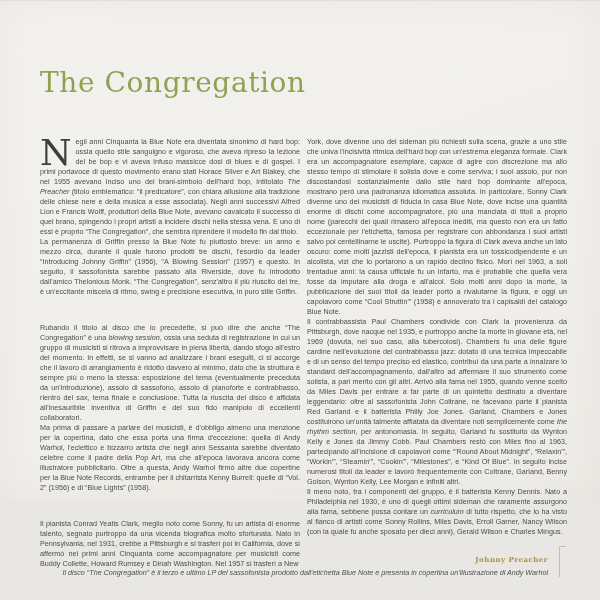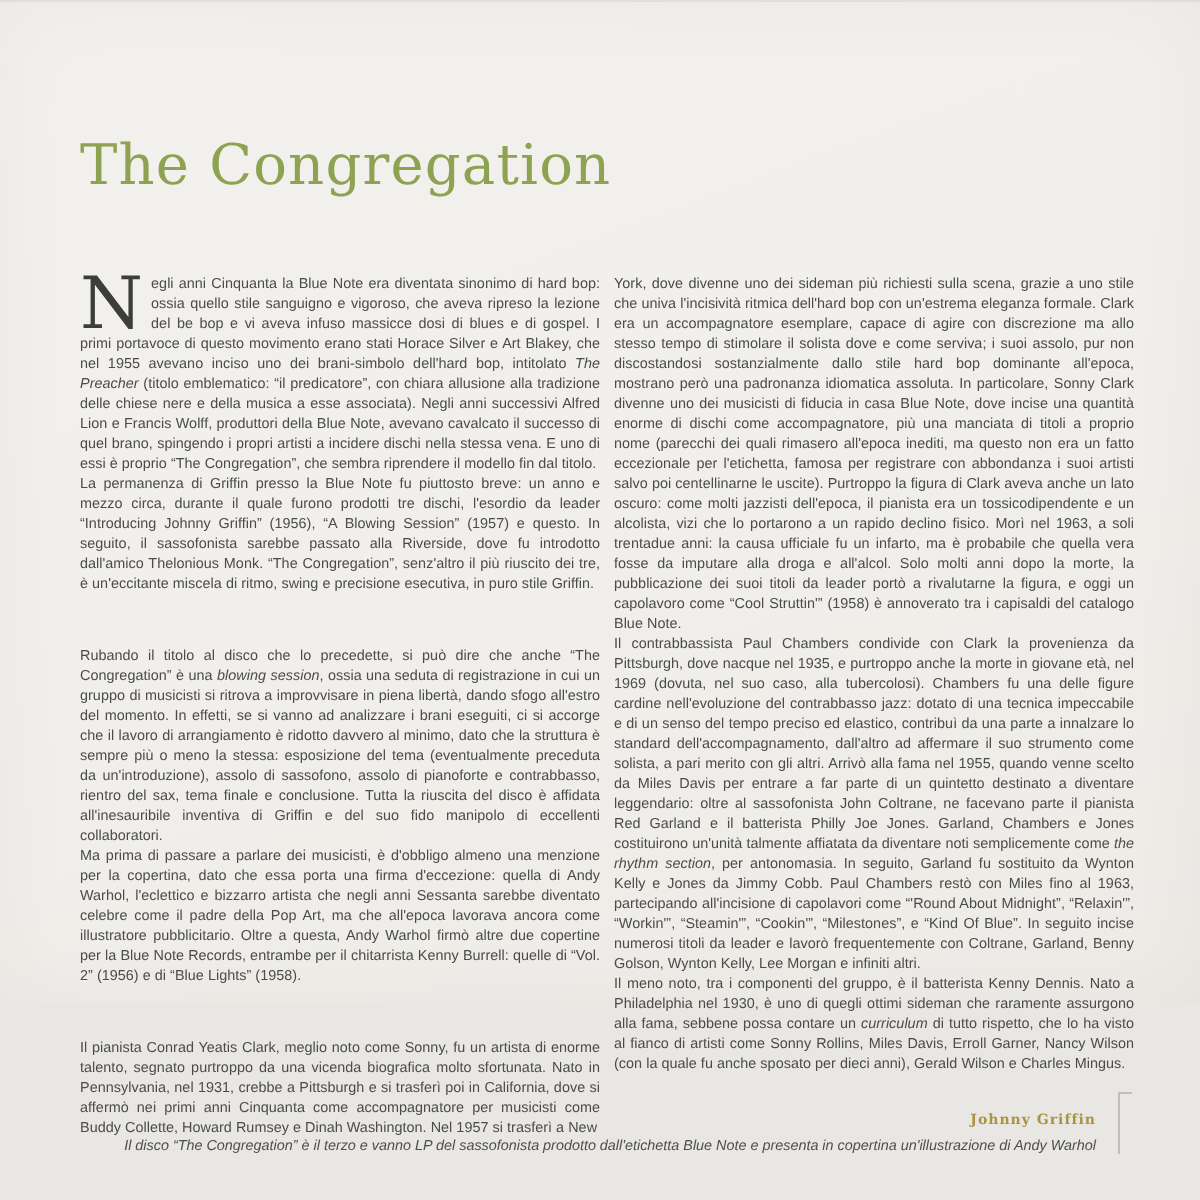--- a/index.html
+++ b/index.html
@@ -84,16 +84,16 @@
         <p class="para">Ma prima di passare a parlare dei musicisti, è d'obbligo almeno una menzione per la copertina, dato che essa porta una firma d'eccezione: quella di Andy Warhol, l'eclettico e bizzarro artista che negli anni Sessanta sarebbe diventato celebre come il padre della Pop Art, ma che all'epoca lavorava ancora come illustratore pubblicitario. Oltre a questa, Andy Warhol firmò altre due copertine per la Blue Note Records, entrambe per il chitarrista Kenny Burrell: quelle di “Vol. 2” (1956) e di “Blue Lights” (1958).</p>
         <p class="para gap">Il pianista Conrad Yeatis Clark, meglio noto come Sonny, fu un artista di enorme talento, segnato purtroppo da una vicenda biografica molto sfortunata. Nato in Pennsylvania, nel 1931, crebbe a Pittsburgh e si trasferì poi in California, dove si affermò nei primi anni Cinquanta come accompagnatore per musicisti come Buddy Collette, Howard Rumsey e Dinah Washington. Nel 1957 si trasferì a New</p>
       </div>
     <div class="col">
         <p class="para">York, dove divenne uno dei sideman più richiesti sulla scena, grazie a uno stile che univa l'incisività ritmica dell'hard bop con un'estrema eleganza formale. Clark era un accompagnatore esemplare, capace di agire con discrezione ma allo stesso tempo di stimolare il solista dove e come serviva; i suoi assolo, pur non discostandosi sostanzialmente dallo stile hard bop dominante all'epoca, mostrano però una padronanza idiomatica assoluta. In particolare, Sonny Clark divenne uno dei musicisti di fiducia in casa Blue Note, dove incise una quantità enorme di dischi come accompagnatore, più una manciata di titoli a proprio nome (parecchi dei quali rimasero all'epoca inediti, ma questo non era un fatto eccezionale per l'etichetta, famosa per registrare con abbondanza i suoi artisti salvo poi centellinarne le uscite). Purtroppo la figura di Clark aveva anche un lato oscuro: come molti jazzisti dell'epoca, il pianista era un tossicodipendente e un alcolista, vizi che lo portarono a un rapido declino fisico. Morì nel 1963, a soli trentadue anni: la causa ufficiale fu un infarto, ma è probabile che quella vera fosse da imputare alla droga e all'alcol. Solo molti anni dopo la morte, la pubblicazione dei suoi titoli da leader portò a rivalutarne la figura, e oggi un capolavoro come “Cool Struttin'” (1958) è annoverato tra i capisaldi del catalogo Blue Note.</p>
         <p class="para">Il contrabbassista Paul Chambers condivide con Clark la provenienza da Pittsburgh, dove nacque nel 1935, e purtroppo anche la morte in giovane età, nel 1969 (dovuta, nel suo caso, alla tubercolosi). Chambers fu una delle figure cardine nell'evoluzione del contrabbasso jazz: dotato di una tecnica impeccabile e di un senso del tempo preciso ed elastico, contribuì da una parte a innalzare lo standard dell'accompagnamento, dall'altro ad affermare il suo strumento come solista, a pari merito con gli altri. Arrivò alla fama nel 1955, quando venne scelto da Miles Davis per entrare a far parte di un quintetto destinato a diventare leggendario: oltre al sassofonista John Coltrane, ne facevano parte il pianista Red Garland e il batterista Philly Joe Jones. Garland, Chambers e Jones costituirono un'unità talmente affiatata da diventare noti semplicemente come <i>the rhythm section</i>, per antonomasia. In seguito, Garland fu sostituito da Wynton Kelly e Jones da Jimmy Cobb. Paul Chambers restò con Miles fino al 1963, partecipando all'incisione di capolavori come “'Round About Midnight”, “Relaxin'”, “Workin'”, “Steamin'”, “Cookin'”, “Milestones”, e “Kind Of Blue”. In seguito incise numerosi titoli da leader e lavorò frequentemente con Coltrane, Garland, Benny Golson, Wynton Kelly, Lee Morgan e infiniti altri.</p>
         <p class="para">Il meno noto, tra i componenti del gruppo, è il batterista Kenny Dennis. Nato a Philadelphia nel 1930, è uno di quegli ottimi sideman che raramente assurgono alla fama, sebbene possa contare un <i>curriculum</i> di tutto rispetto, che lo ha visto al fianco di artisti come Sonny Rollins, Miles Davis, Erroll Garner, Nancy Wilson (con la quale fu anche sposato per dieci anni), Gerald Wilson e Charles Mingus.</p>
       </div>
   </div>
 
-  <div class="signature">Johnny Griffin</div>
-  <div class="caption">Il disco “The Congregation” è il terzo e vanno LP del sassofonista prodotto dall'etichetta Blue Note e presenta in copertina un'illustrazione di Andy Warhol</div>
+  <div class="signature">Johnny Preacher</div>
+  <div class="caption">Il disco “The Congregation” è il terzo e ultimo LP del sassofonista prodotto dall'etichetta Blue Note e presenta in copertina un'illustrazione di Andy Warhol</div>
   <div class="crop-mark"></div>
 </div>
 
 </body></html>

